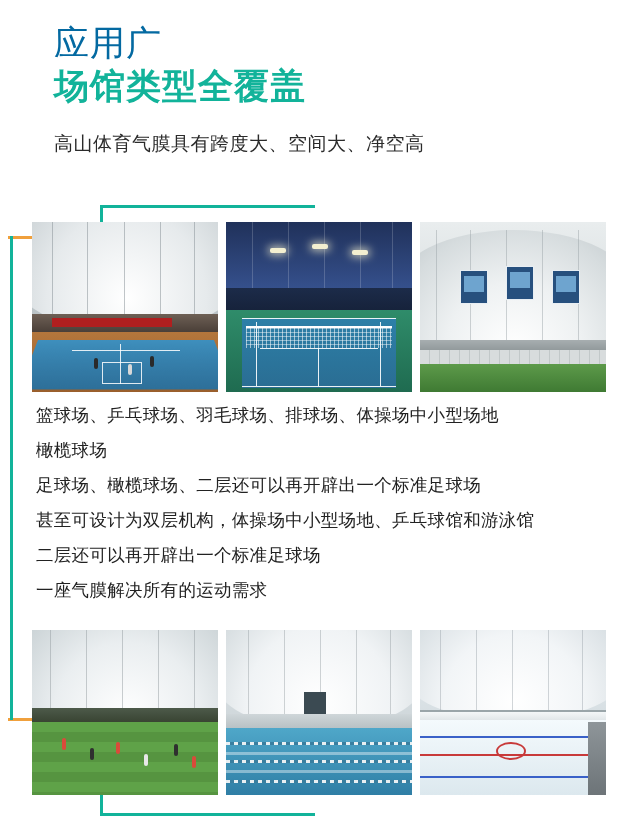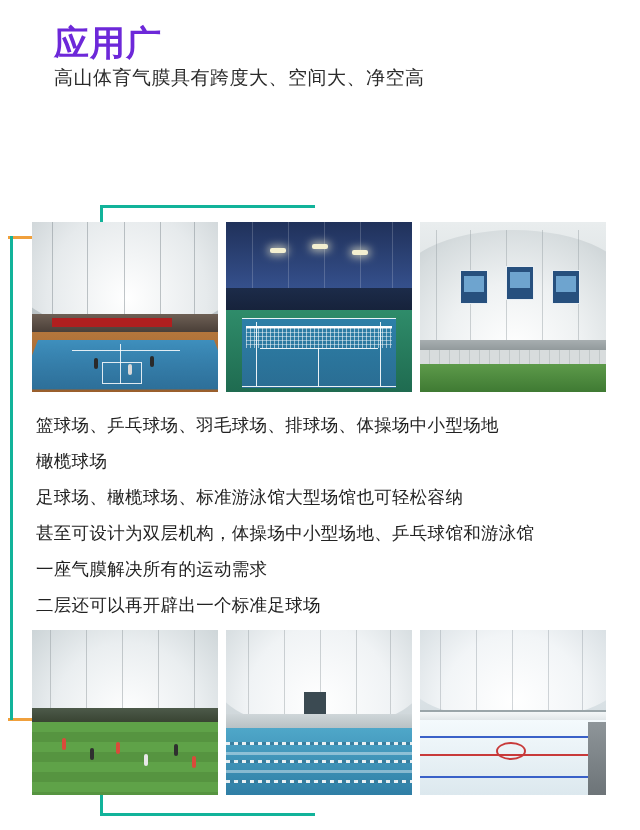--- a/index.html
+++ b/index.html
@@ -23,36 +23,36 @@
 
   
   .heading-block {
     position: absolute;
     left: 54px;
     top: 22px;
     width: 540px;
   }
   .title-line1 {
     font-size: 35px;
-    font-weight: bold;
-    color: #6d28d9;
+    font-weight: normal;
+    color: #0369a1;
     letter-spacing: 1px;
     line-height: 42px;
     white-space: nowrap;
   }
   .title-line2 {
     font-size: 35px;
     font-weight: bold;
     color: #12b39a;
     letter-spacing: 1px;
     line-height: 44px;
     white-space: nowrap;
   }
   .subtitle {
-    margin-top: 0;
+    margin-top: 22px;
     font-size: 19px;
     color: #2b2b2b;
     line-height: 27px;
     letter-spacing: 0.5px;
   }
 
   
   .deco {
     position: absolute;
   }
@@ -89,21 +89,21 @@
   }
 
   
   .body-text {
     position: absolute;
     left: 36px;
     top: 402px;
     width: 580px;
   }
   .body-text p {
-    margin: 10px 0 9px 0;
+    margin: 0 0 9px 0;
     font-size: 17.5px;
     color: #222222;
     line-height: 26px;
     letter-spacing: 0.3px;
   }
 
   
   
   .p-bball { background: linear-gradient(#cfd6d9, #aab3b6); }
   .p-bball .roof {
@@ -276,20 +276,21 @@
     background: linear-gradient(#8e9599, #6d7478);
   }
 </style>
 </head>
 <body>
 
 <div class="page">
 
   <div class="heading-block">
     <div class="title-line1">应用广</div>
+    <div class="title-line2">场馆类型全覆盖</div>
     <div class="subtitle">
       <div>高山体育气膜具有跨度大、空间大、净空高</div>
     </div>
   </div>
 
   <div class="deco deco-line-h" style="left:100px; top:205px; width:215px;"></div>
   <div class="deco deco-line-v" style="left:100px; top:205px; height:62px;"></div>
   <div class="deco deco-orange-h" style="left:8px; top:236px; width:44px;"></div>
   <div class="deco deco-orange-h" style="left:8px; top:718px; width:44px;"></div>
   <div class="deco deco-line-v" style="left:10px; top:236px; height:484px;"></div>
@@ -357,24 +358,24 @@
         </div>
       <div class="strip"></div>
       <div class="stand"></div>
       <div class="turf"></div>
     </div>
   </div>
 
   <div class="body-text">
     <p>篮球场、乒乓球场、羽毛球场、排球场、体操场中小型场地</p>
     <p>橄榄球场</p>
-    <p>足球场、橄榄球场、标准游泳馆大型场馆也可轻松容纳</p>
+    <p>足球场、橄榄球场、二层还可以再开辟出一个标准足球场</p>
     <p>甚至可设计为双层机构，体操场中小型场地、乒乓球馆和游泳馆</p>
+    <p>二层还可以再开辟出一个标准足球场</p>
     <p>一座气膜解决所有的运动需求</p>
-    <p>二层还可以再开辟出一个标准足球场</p>
   </div>
 
   <div class="img-row" style="top:630px;">
 
     <div class="photo r2 p-turf">
       <div class="roof"></div>
       <div class="rib" style="left:18px;"></div>
       <div class="rib" style="left:54px;"></div>
       <div class="rib" style="left:90px;"></div>
       <div class="rib" style="left:126px;"></div>

